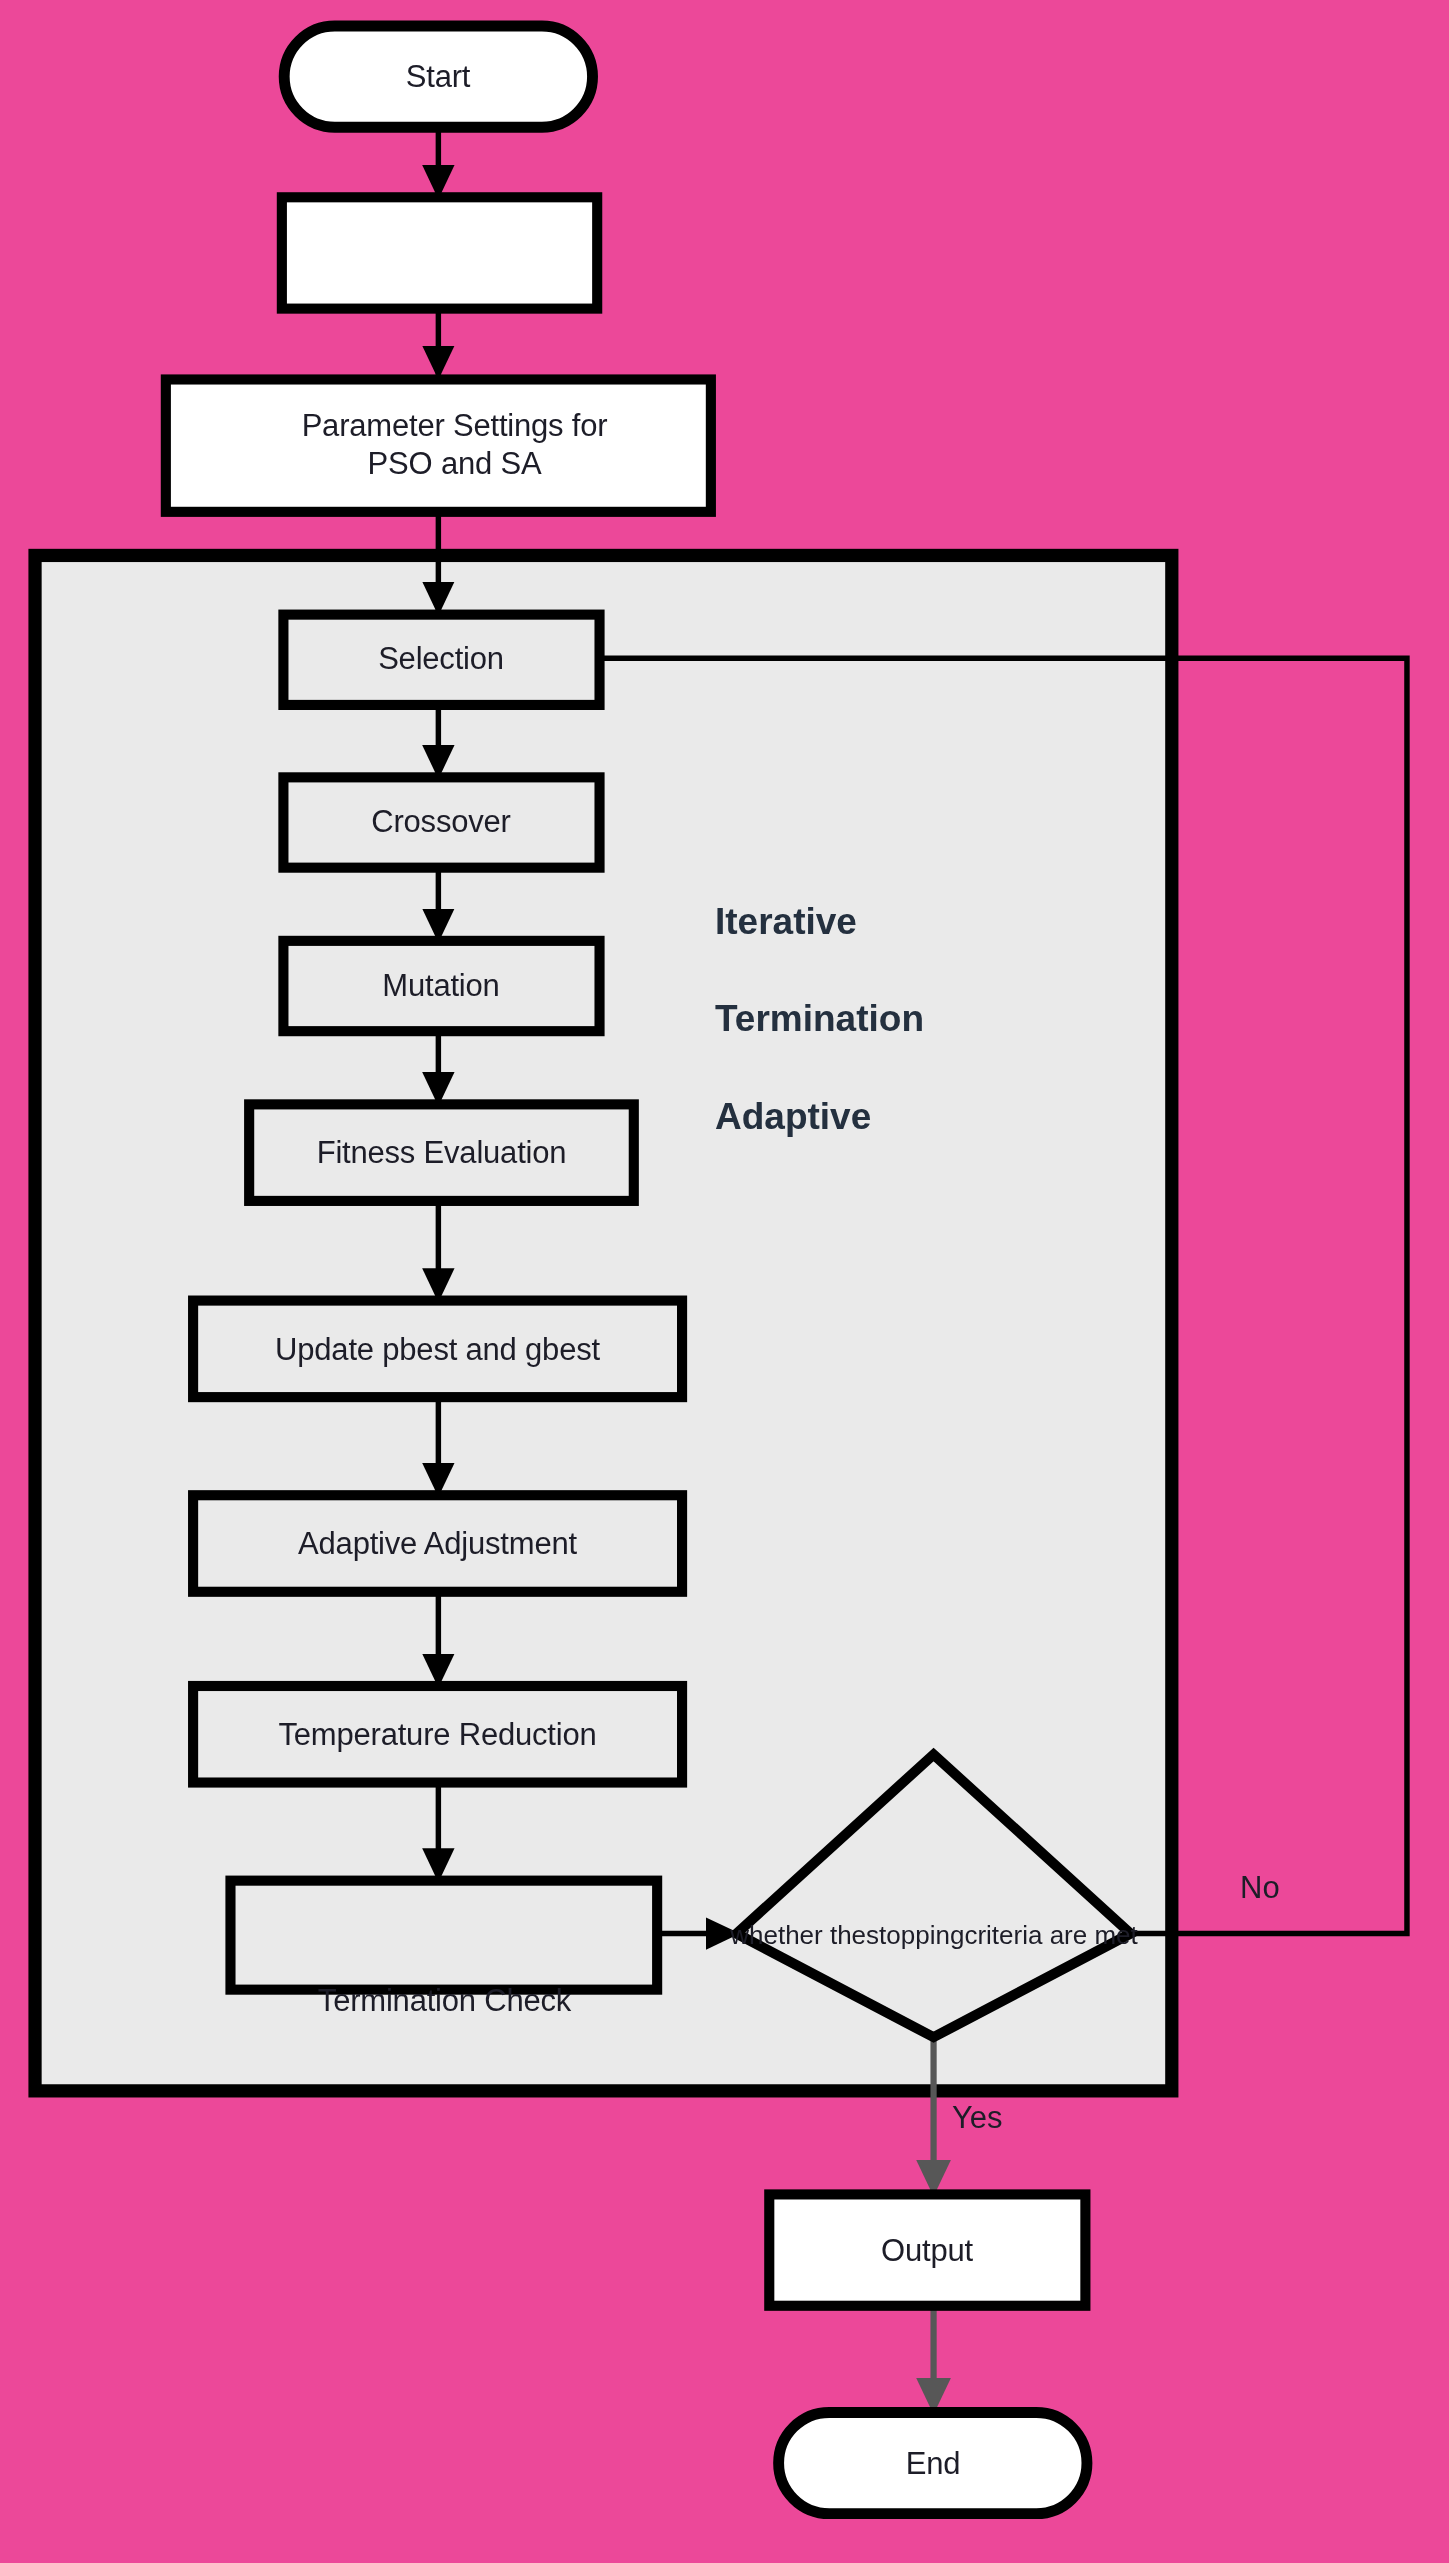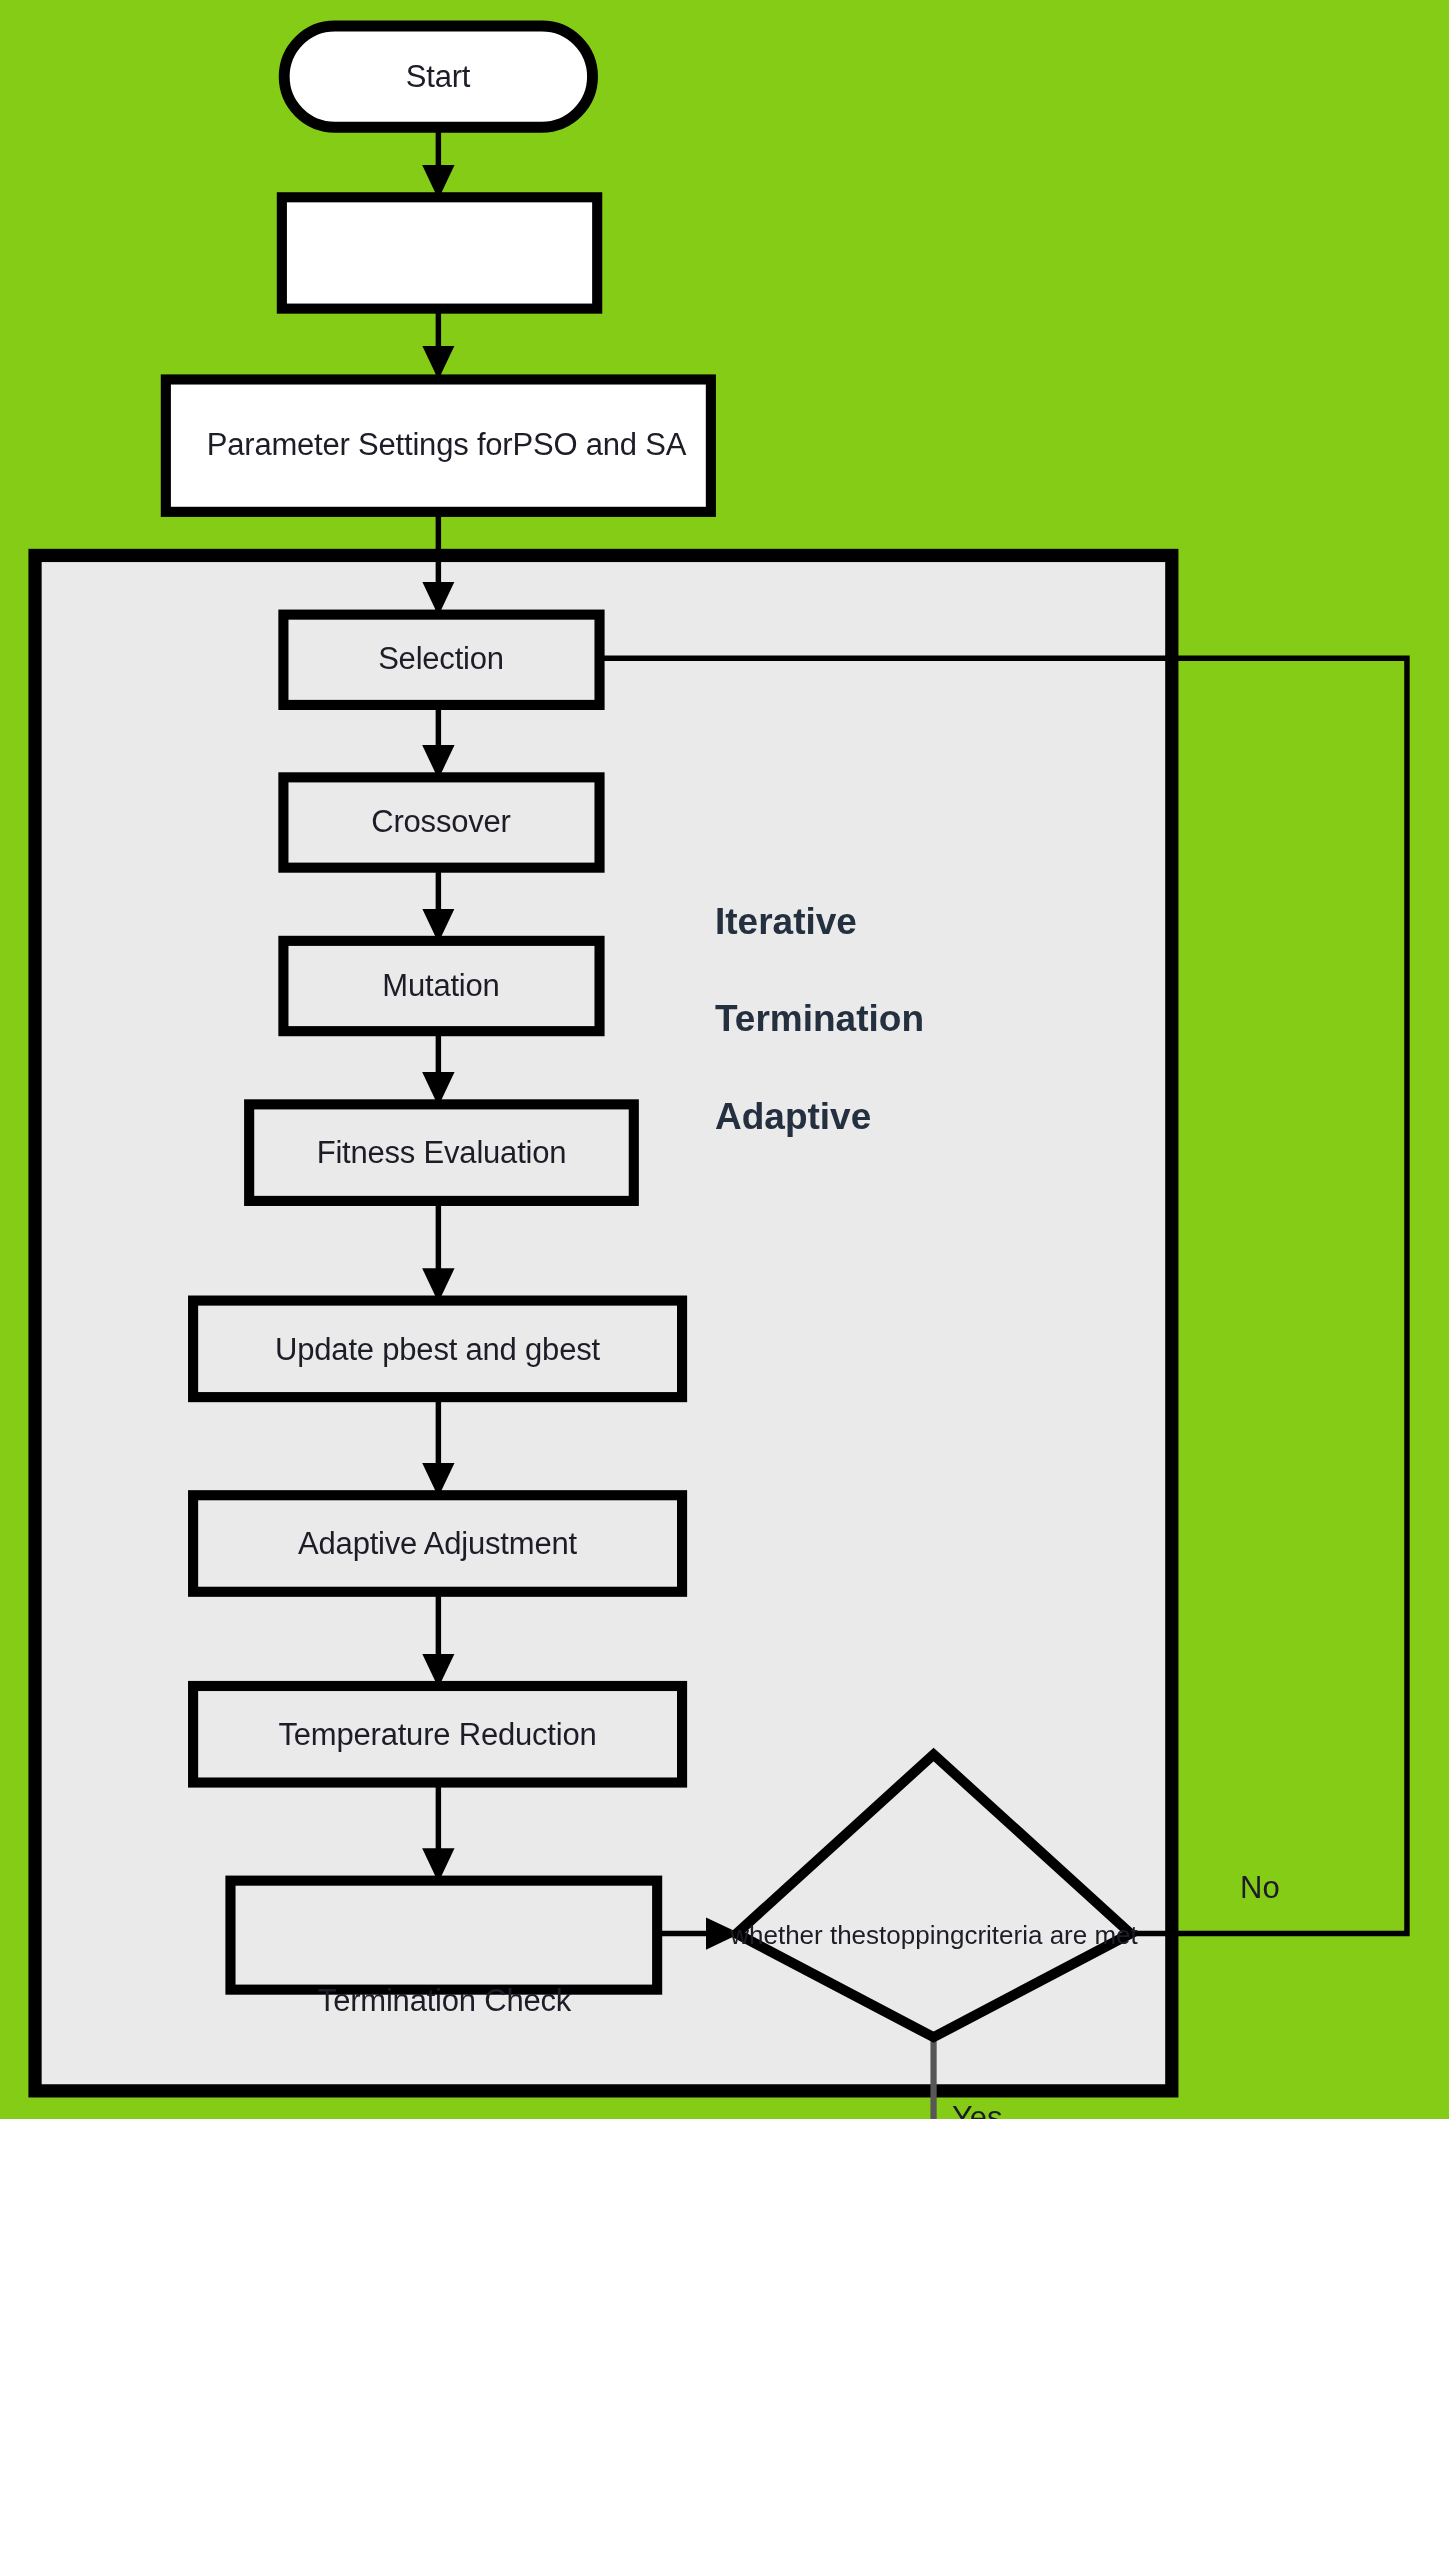--- a/index.html
+++ b/index.html
@@ -7,22 +7,22 @@
     margin: 0;
     padding: 0;
     background: #ffffff;
   }
   body {
     font-family: "Liberation Sans", "DejaVu Sans", sans-serif;
   }
   #flow-root {
     position: relative;
     width: 1449px;
-    height: 2119px;
-    background: #84cc16;
+    height: 2563px;
+    background: #ec4899;
     overflow: hidden;
     text-decoration: underline;
   }
   #flow-svg {
     position: absolute;
     left: 0;
     top: 0;
     width: 1449px;
     height: 2563px;
   }
@@ -140,21 +140,21 @@
     <polygon points="1199,2253 1452,2483 1199,2616 946,2483" fill="#eaeaea" stroke="#000000" stroke-width="13"></polygon>
 
     <rect x="988" y="2818" width="406" height="143" fill="#ffffff" stroke="#000000" stroke-width="13"></rect>
 
     <rect x="1000" y="3098" width="396" height="130" rx="65" ry="65" fill="#ffffff" stroke="#000000" stroke-width="14"></rect>
   </svg>
 
   <div class="node-label" style="left:284px; top:26px; width:308px; height:101px;">Start</div>
 
 
-  <div class="node-label" style="left:174px; top:379px; width:545px; height:132px; flex-direction:row;">
+  <div class="node-label" style="left:182px; top:379px; width:545px; height:132px; flex-direction:column;">
     <span>Parameter Settings for</span>
     <span>PSO and SA</span>
   </div>
 
   <div class="node-label" style="left:283px; top:614px; width:316px; height:90px;">Selection</div>
 
   <div class="node-label" style="left:283px; top:777px; width:316px; height:90px;">Crossover</div>
 
   <div class="node-label" style="left:283px; top:941px; width:316px; height:90px;">Mutation</div>
 

